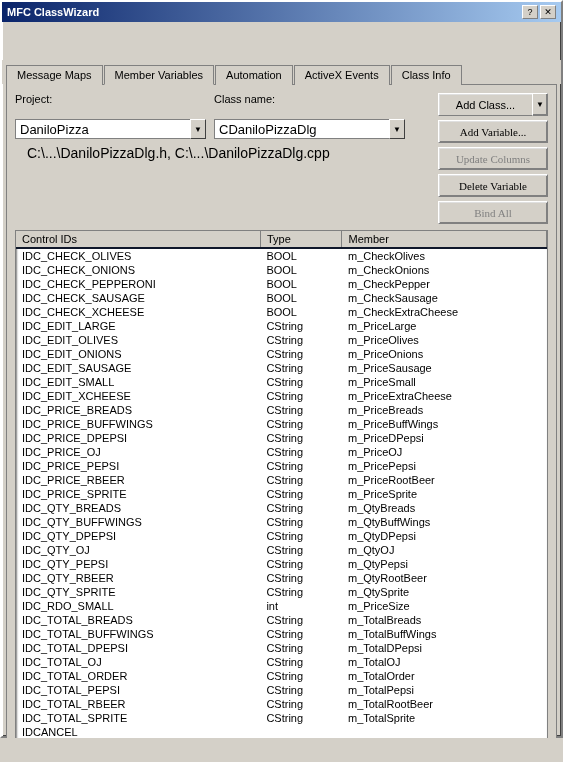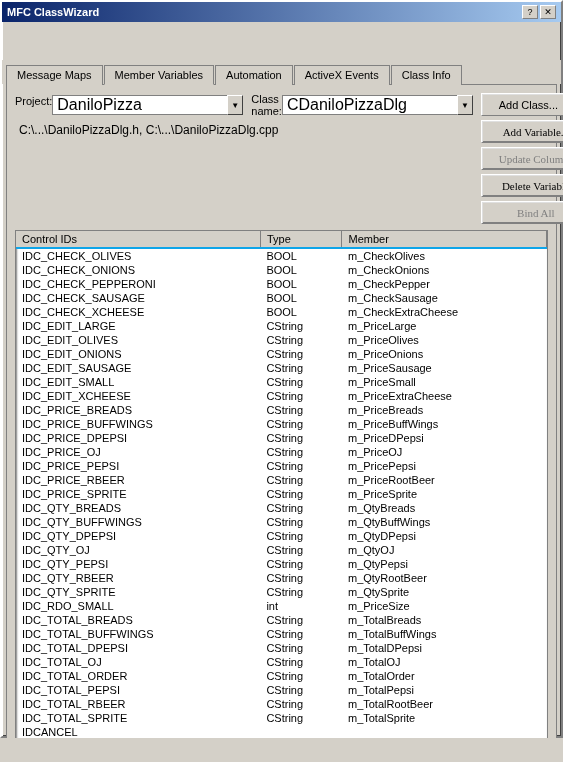--- a/index.html
+++ b/index.html
@@ -88,54 +88,54 @@
       display: flex;
       align-items: center;
       gap: 8px;
     }
     .label {
       font-size: 11px;
       color: black;
     }
     .field-group {
       display: flex;
-      flex-direction: row;
-      gap: 0;
+      flex-direction: column;
+      gap: 14px;
     }
     .combo-wrapper {
       display: flex;
       align-items: center;
     }
     .combo {
       background: white;
       border: 1px solid #808080;
       border-right: none;
       padding: 1px 4px;
-      font-size: 16px;
+      font-size: 13px;
       height: 20px;
     }
     .combo-btn {
       width: 16px;
       height: 20px;
       background: #d4d0c8;
       border: 1px solid #ffffff;
       border-right-color: #404040;
       border-bottom-color: #404040;
       display: flex;
       align-items: center;
       justify-content: center;
       cursor: pointer;
       font-size: 8px;
     }
     .project-combo .combo { width: 175px; }
     .classname-combo .combo { width: 175px; }
     .path-label {
-      font-size: 12px;
+      font-size: 14px;
       color: black;
-      margin: 2px 4px;
+      margin: 2px 12px;
     }
     .buttons-col {
       display: flex;
       flex-direction: column;
       gap: 4px;
       margin-left: auto;
       border-radius: 31px;
     }
     .btn {
       width: 110px;
@@ -204,21 +204,21 @@
       border-collapse: collapse;
       font-size: 11px;
     }
     .table thead tr {
       background: #d4d0c8;
     }
     .table thead th {
       text-align: left;
       padding: 2px 6px;
       border-right: 1px solid #808080;
-      border-bottom: 2px solid #0ea5e9;
+      border-bottom: 2px solid #0f172a;
       font-weight: normal;
       font-size: 11px;
       background: #d4d0c8;
     }
     .table tbody tr td {
       padding: 1px 6px;
       white-space: nowrap;
       font-size: 11px;
     }
     .main-fields {

